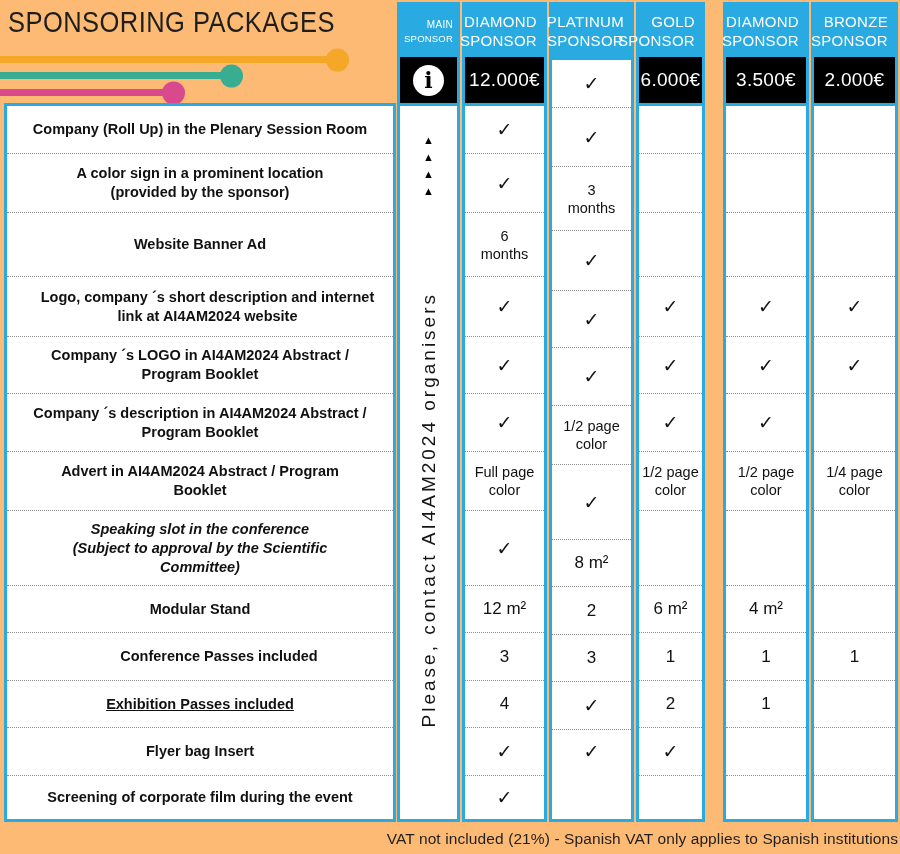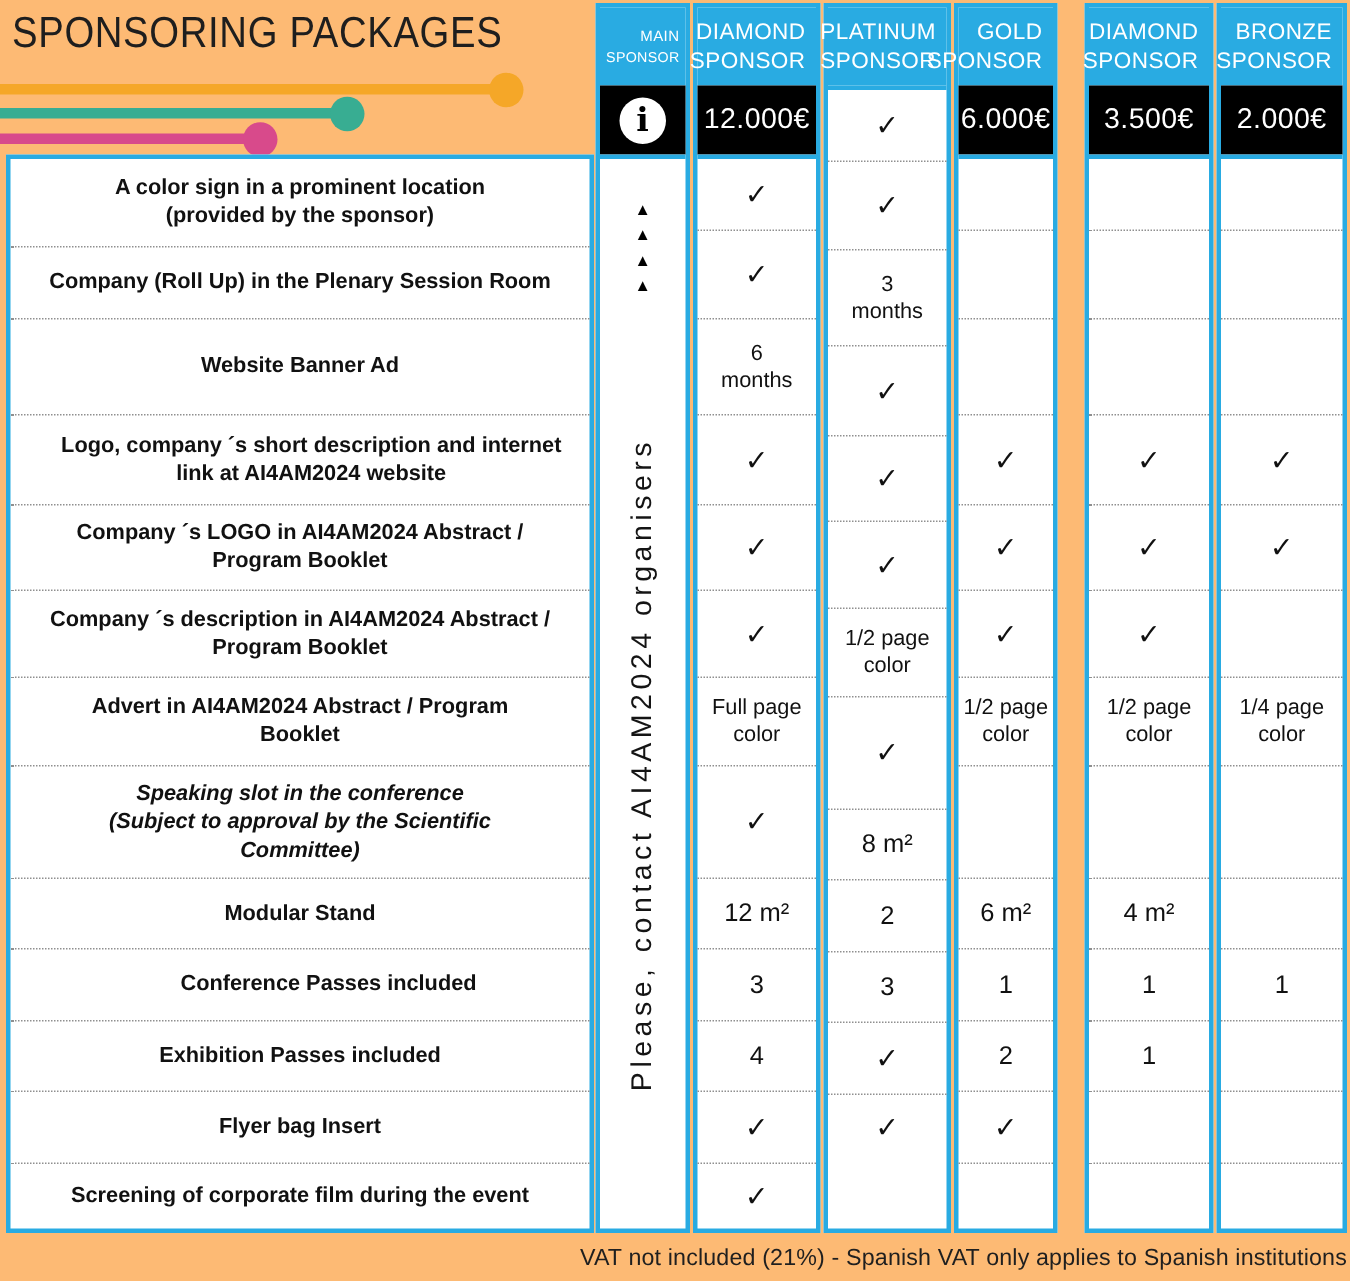--- a/index.html
+++ b/index.html
@@ -80,38 +80,38 @@
     <i class="dot" style="left:326px;background:var(--orange);"></i>
   </div>
   <div class="decor" style="top:72px;width:226px;background:var(--teal);">
     <i class="dot" style="left:220px;background:var(--teal);"></i>
   </div>
   <div class="decor" style="top:89px;width:168px;background:var(--pink);">
     <i class="dot" style="left:162px;background:var(--pink);"></i>
   </div>
 
   <div class="label-col" id="label-col">
+      <div class="row-label" style="height: 48px;">Company (Roll Up) in the Plenary Session Room</div>
       <div class="row-label" style="height: 59px;">A color sign in a prominent location
 (provided by the sponsor)</div>
-      <div class="row-label" style="height: 48px;">Company (Roll Up) in the Plenary Session Room</div>
       <div class="row-label" style="height: 64px;">Website Banner Ad</div>
       <div class="row-label" style="height: 60px; padding-left: 18px;">Logo, company ´s short description and internet
 link at AI4AM2024 website</div>
       <div class="row-label" style="height: 57px;">Company ´s LOGO in AI4AM2024 Abstract /
 Program Booklet</div>
       <div class="row-label" style="height: 58px;">Company ´s description in AI4AM2024 Abstract /
 Program Booklet</div>
       <div class="row-label" style="height: 59px;">Advert in AI4AM2024 Abstract / Program
 Booklet</div>
       <div class="row-label" style="height: 75px; font-style: italic;">Speaking slot in the conference
 (Subject to approval by the Scientific
 Committee)</div>
       <div class="row-label" style="height: 47px;">Modular Stand</div>
       <div class="row-label" style="height: 48px; padding-left: 41px;">Conference Passes included</div>
-      <div class="row-label" style="height: 47px;">Exhibition Passes included</div>
+      <div class="row-label" style="height: 47px; text-decoration: underline;">Exhibition Passes included</div>
       <div class="row-label" style="height: 48px;">Flyer bag Insert</div>
       <div class="row-label" style="height: 43px;">Screening of corporate film during the event</div>
     </div>
 
   <div class="col" style="left:397px;width:63px;">
     <div class="col-head main-head">
       <div class="h1">MAIN</div>
       <div class="h2">SPONSOR</div>
     </div>
     <div class="col-price">

